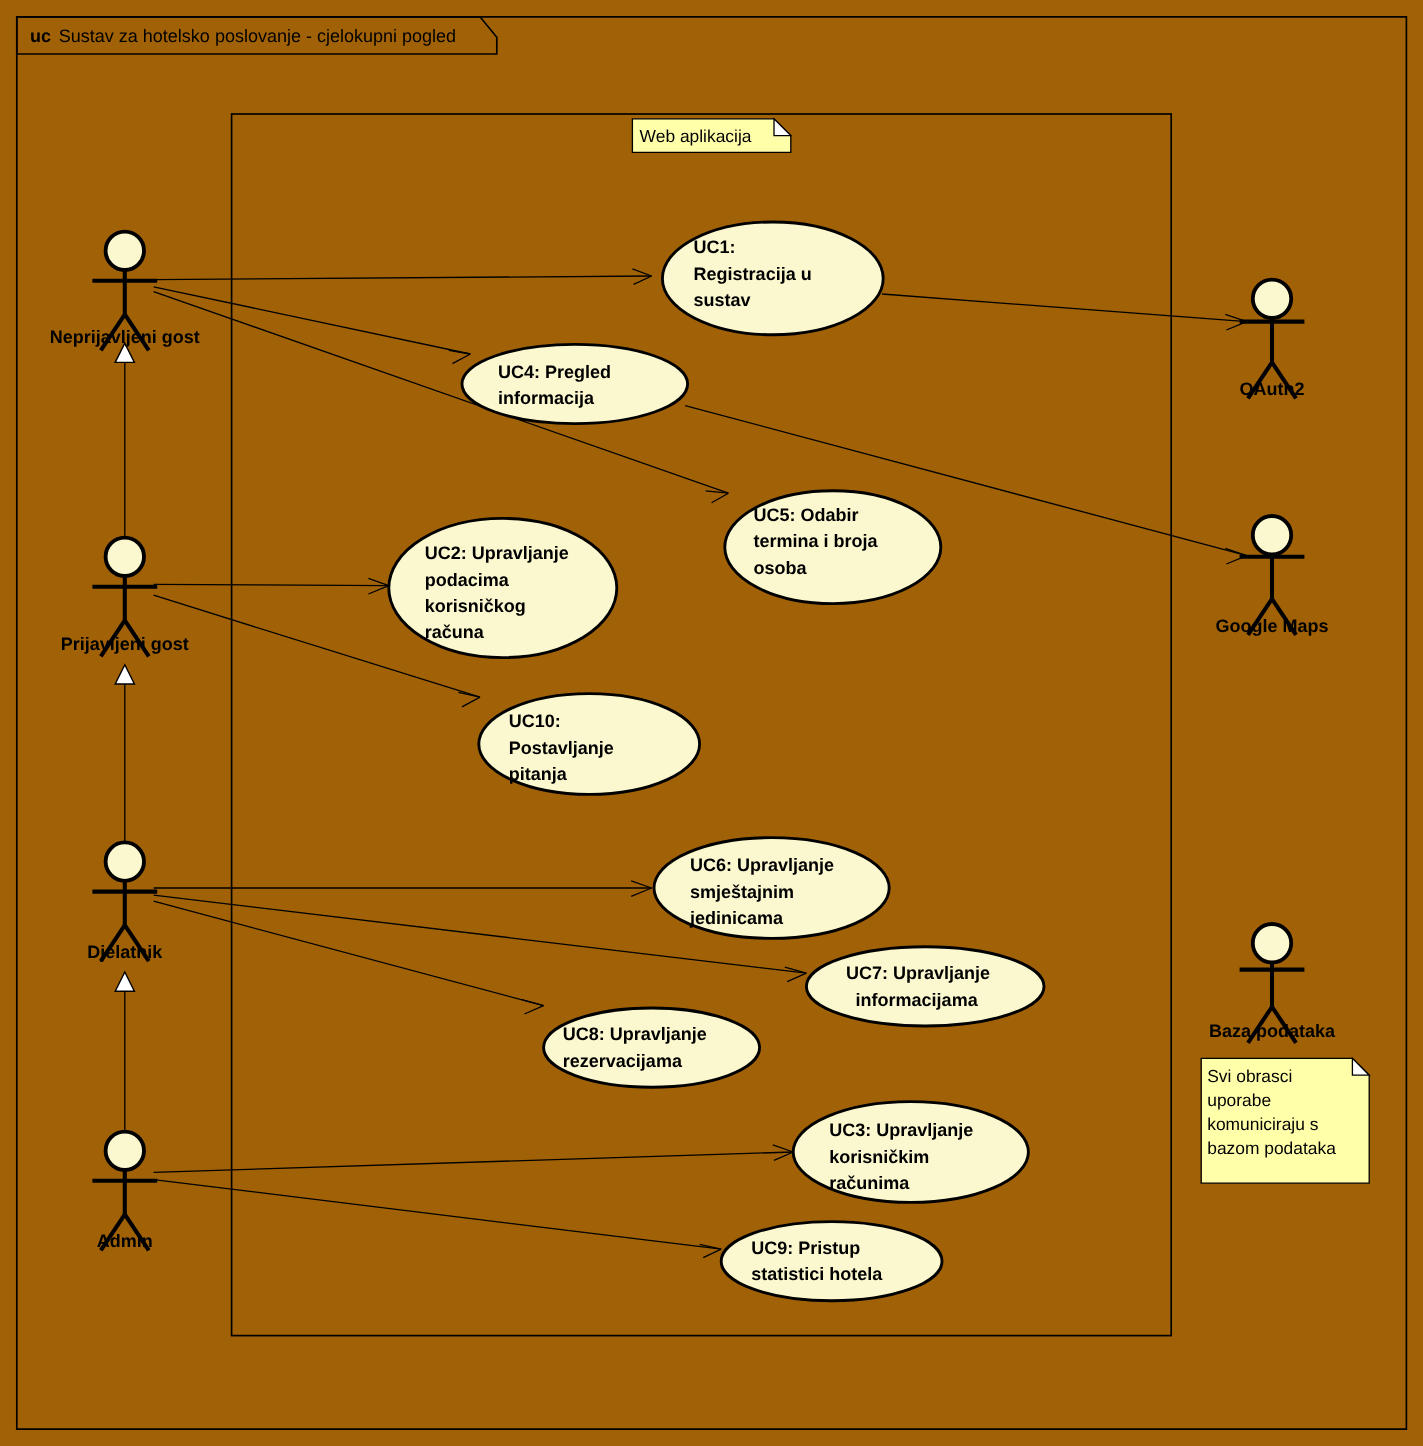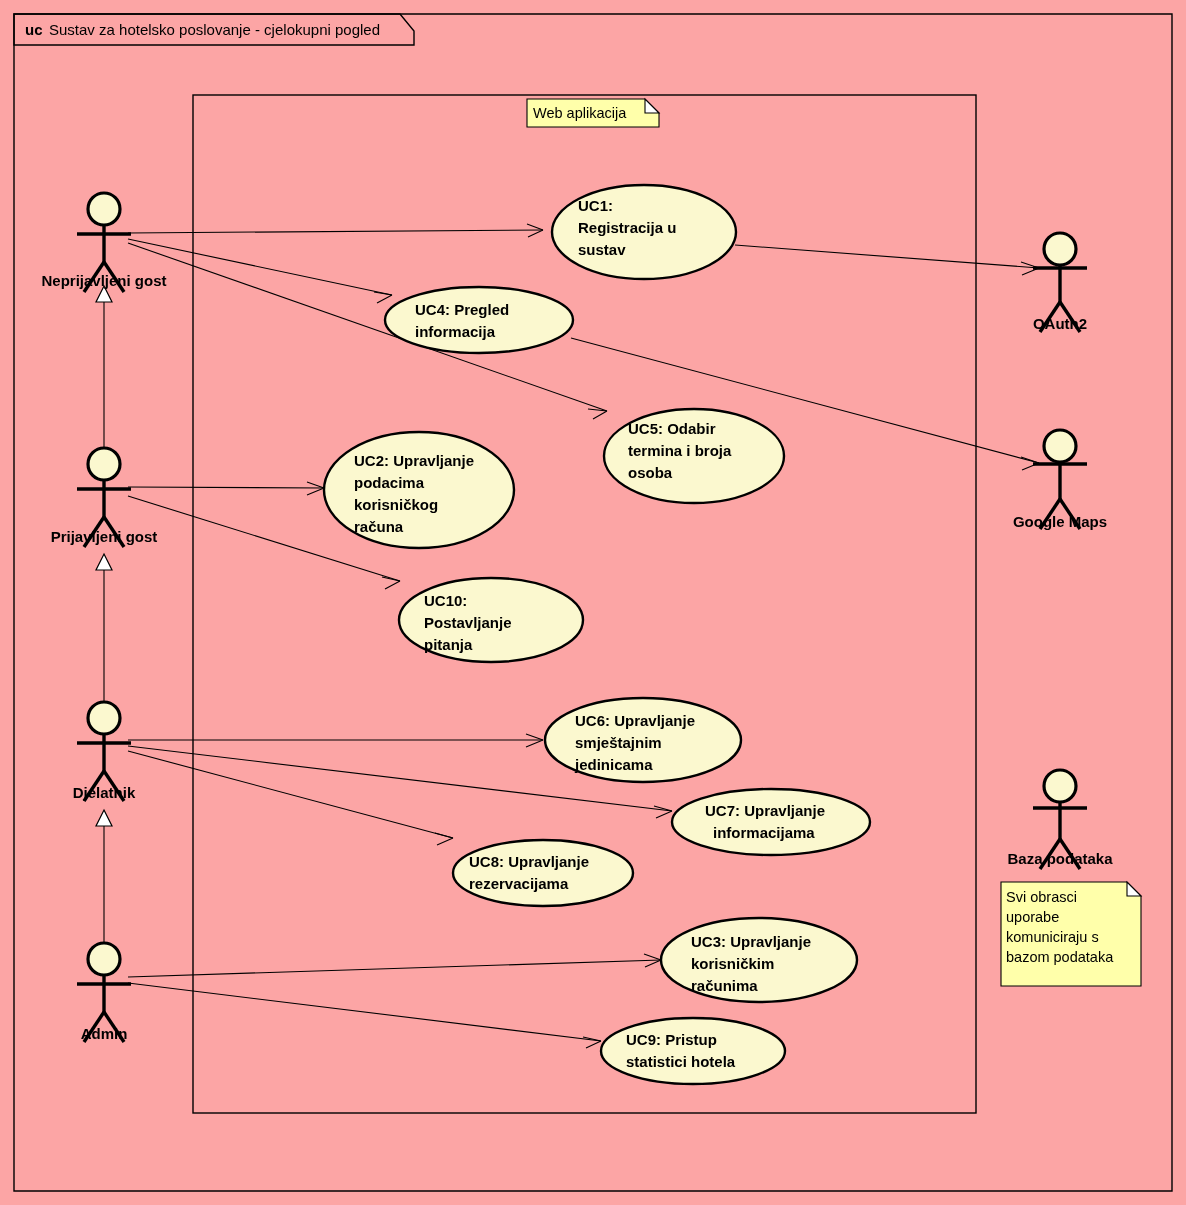--- a/index.html
+++ b/index.html
@@ -7,21 +7,21 @@
     padding: 0;
     background: #ffffff;
   }
   body {
     font-family: "Liberation Sans", sans-serif;
   }
   #canvas {
     position: relative;
     width: 1186px;
     height: 1205px;
-    background: #fca5a5;
+    background: #a16207;
     overflow: hidden;
   }
   #diagram-svg {
     position: absolute;
     left: 0;
     top: 0;
   }
   .frame-label-text {
     font-size: 15px;
     fill: #000000;

